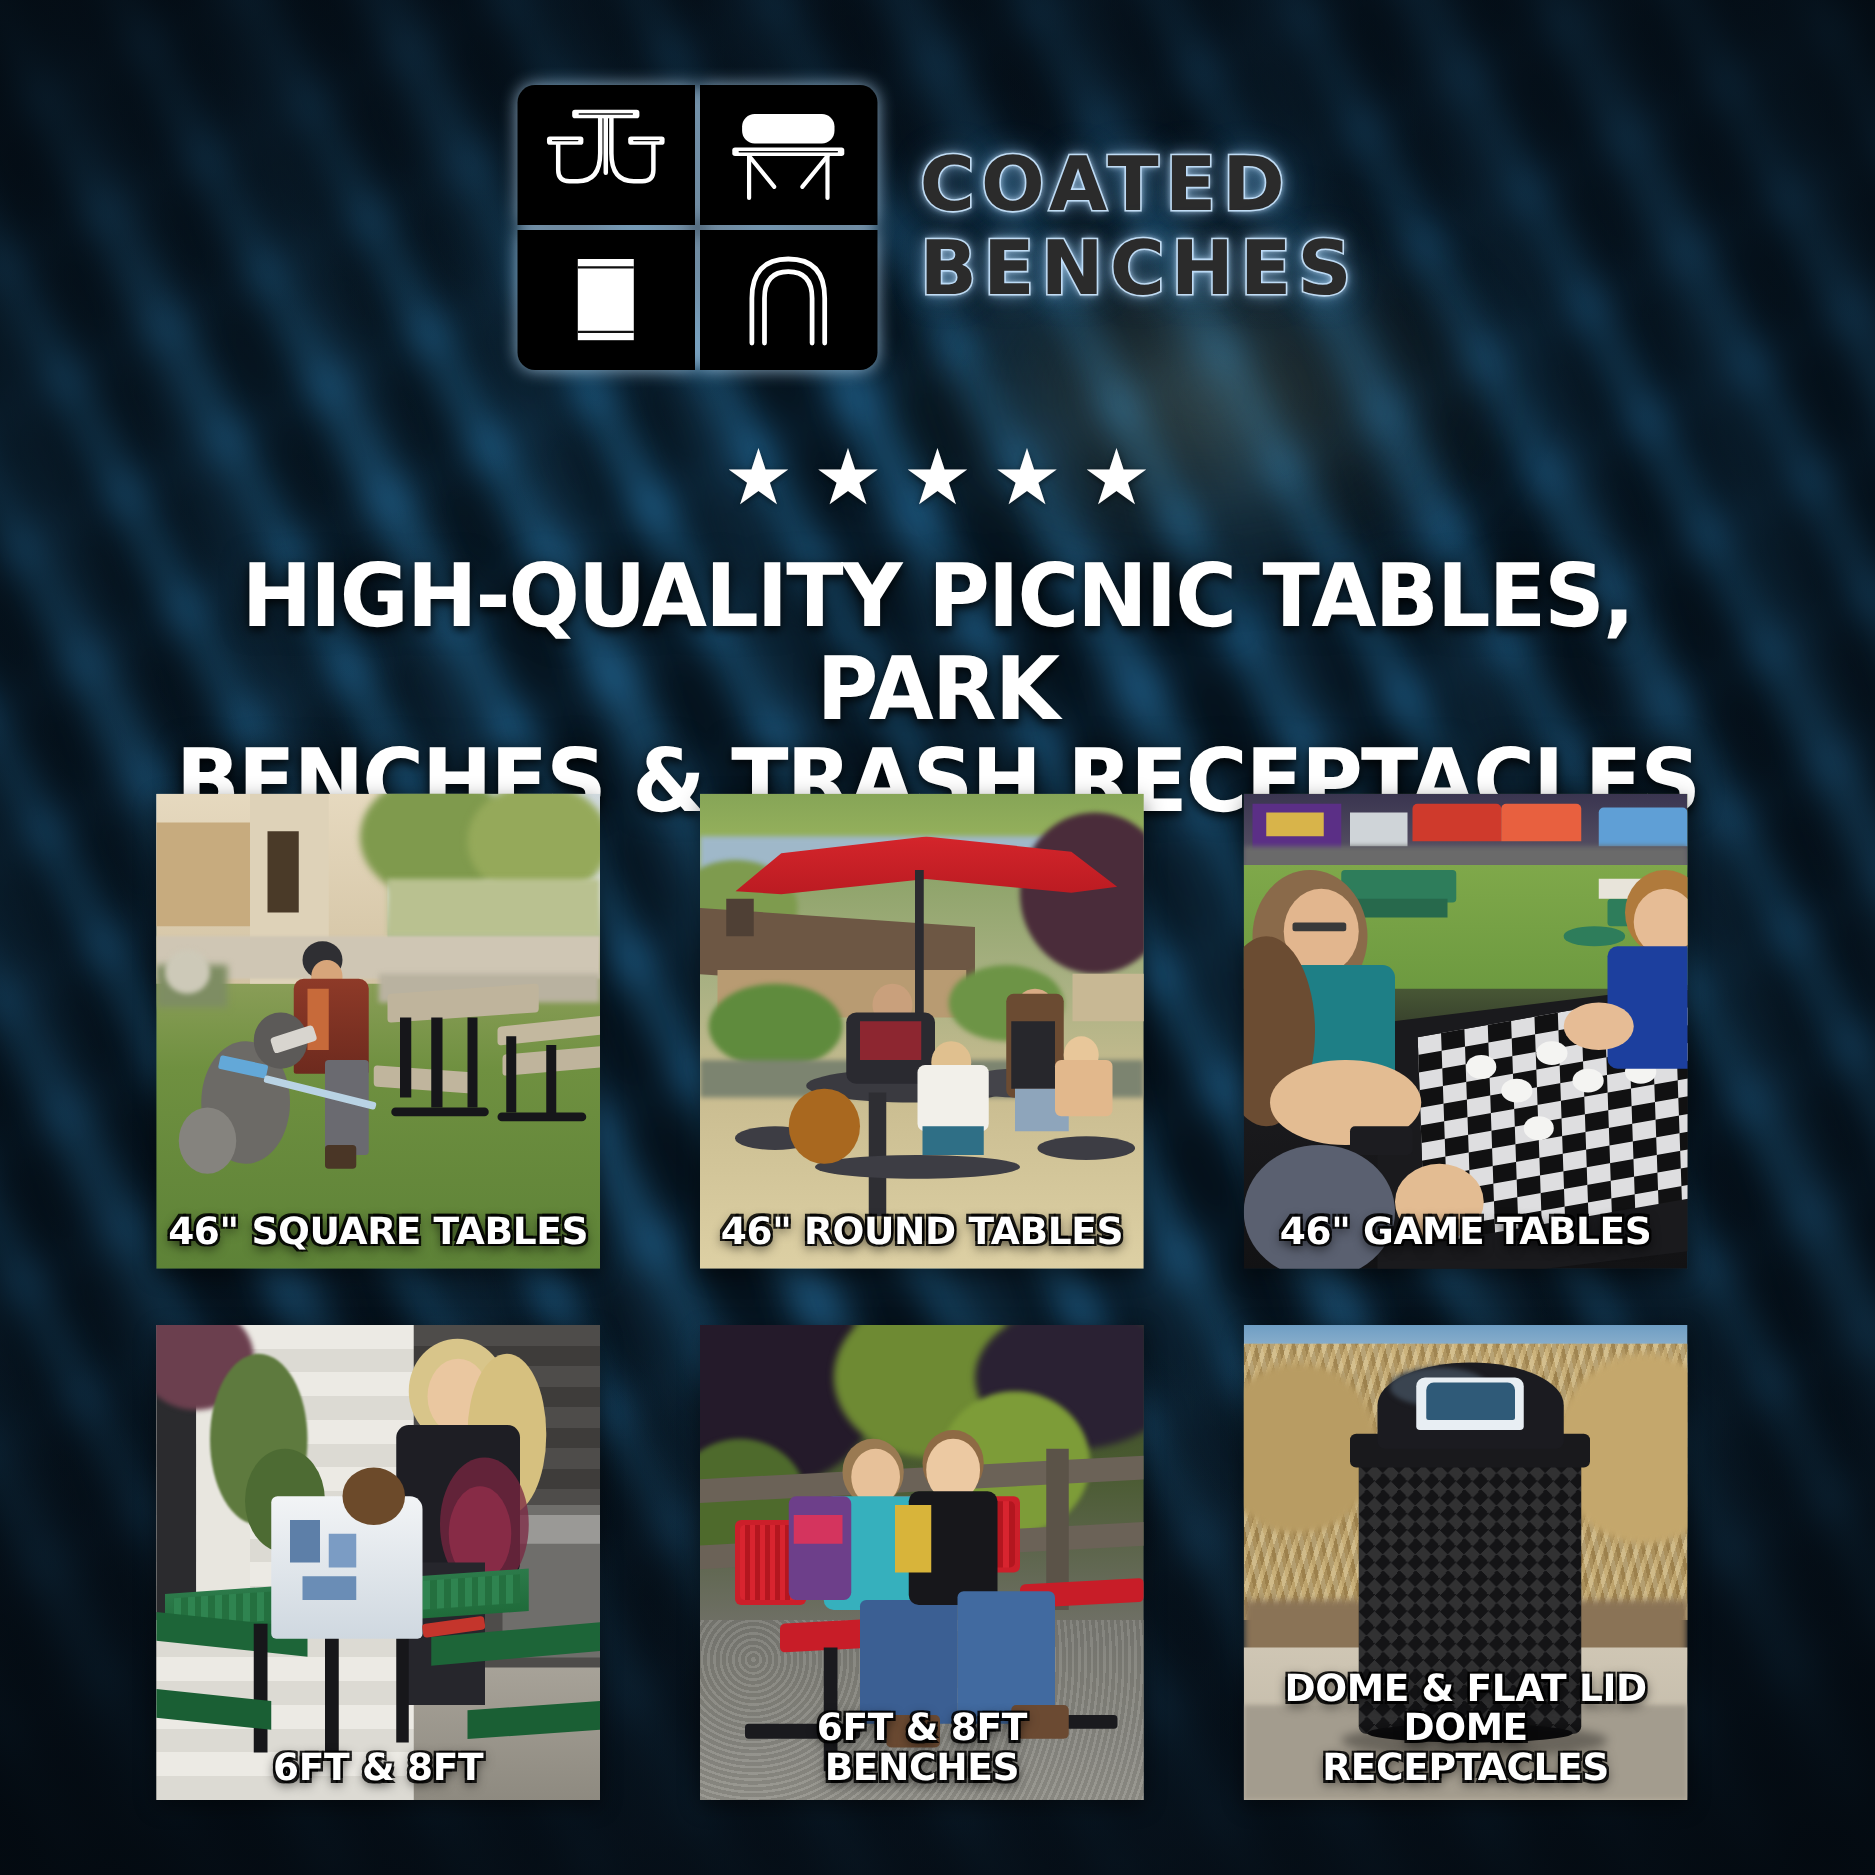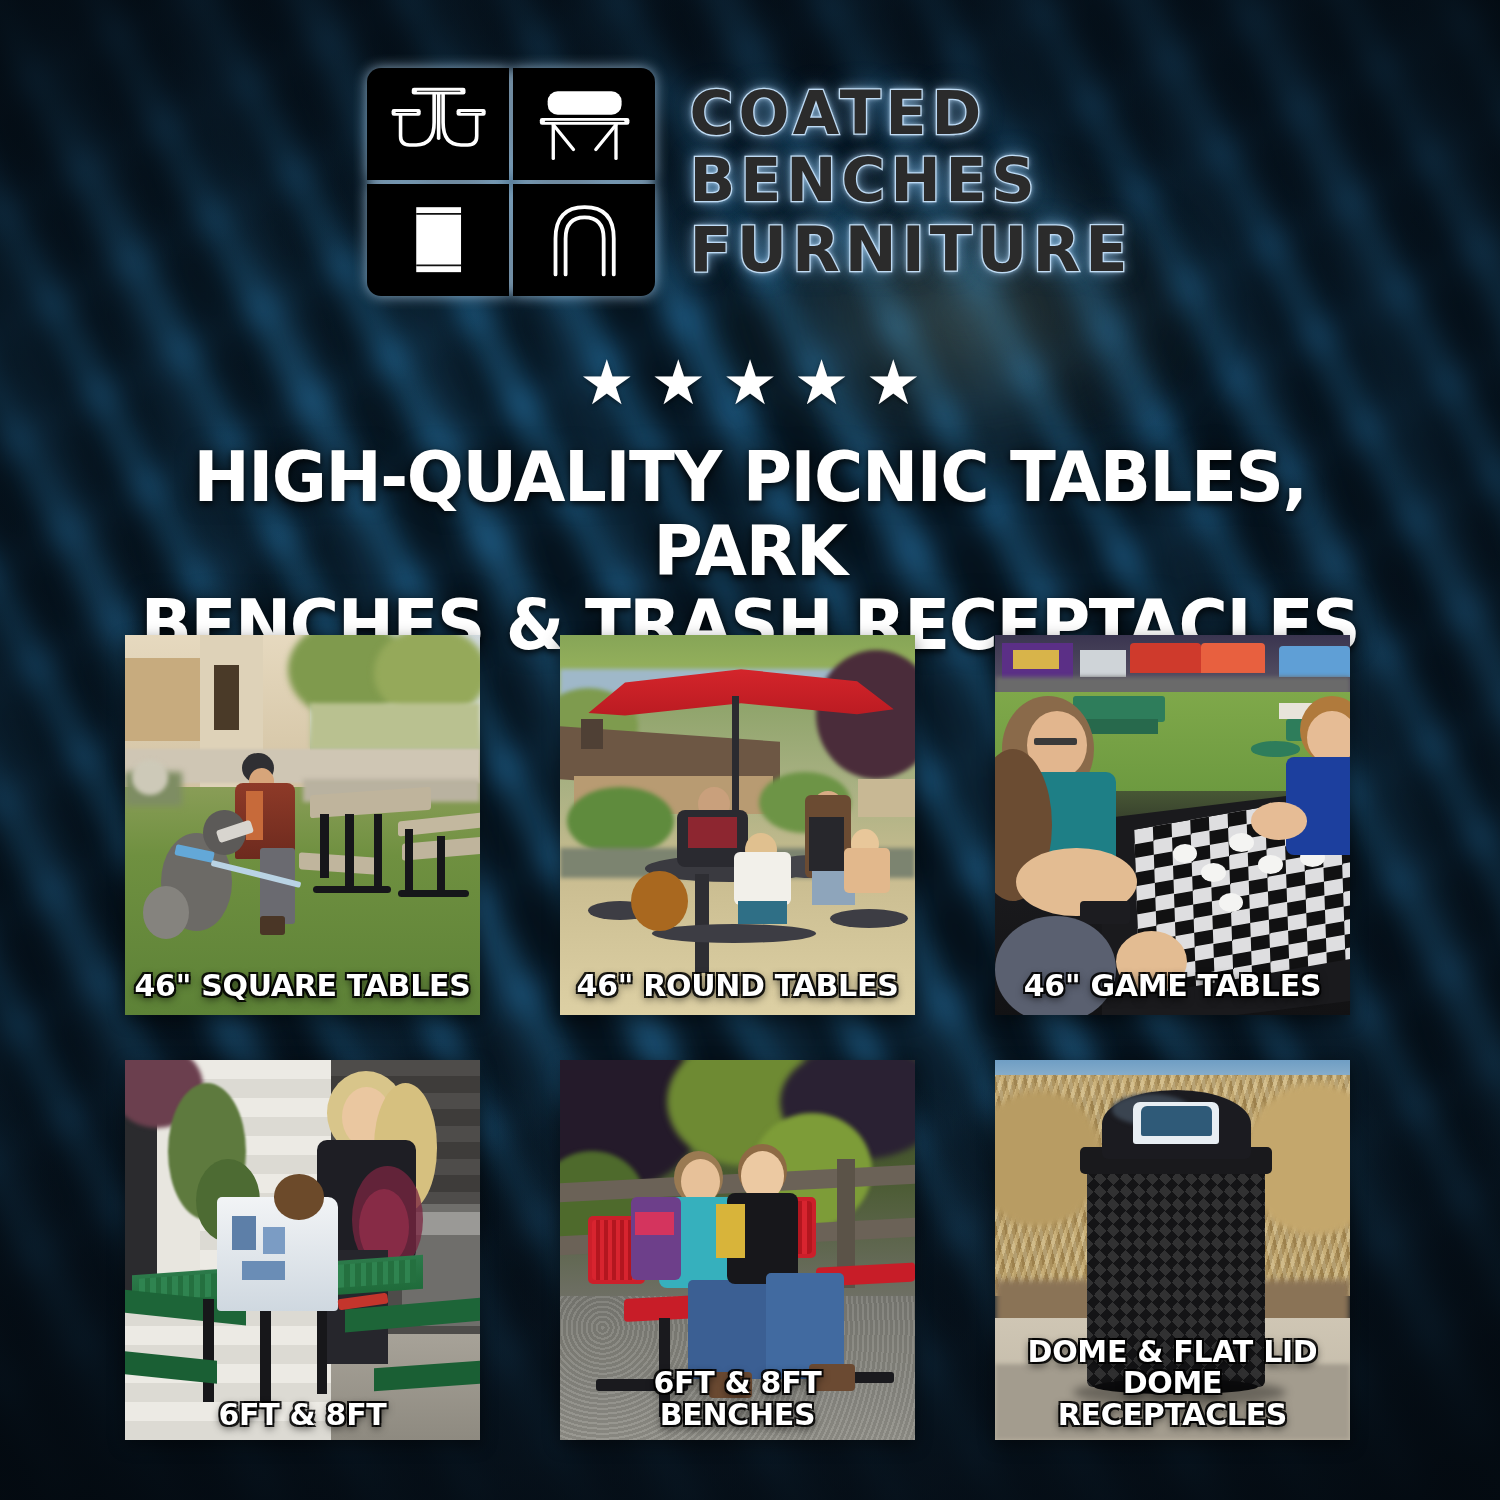--- a/index.html
+++ b/index.html
@@ -239,21 +239,20 @@
               <path d="M33 70 V38 Q33 19 50 19 Q67 19 67 38 V70"></path>
             </g>
           </svg>
         </div>
 
       </div>
 
       <div class="brand-text">
         <div class="brand-line l1">COATED</div>
         <div class="brand-line l2">BENCHES</div>
-        <div class="brand-line l3">FURNITURE</div>
       </div>
     </div>
 
     <div class="stars">
       <span class="star">★</span>
       <span class="star">★</span>
       <span class="star">★</span>
       <span class="star">★</span>
       <span class="star">★</span>
     </div>

